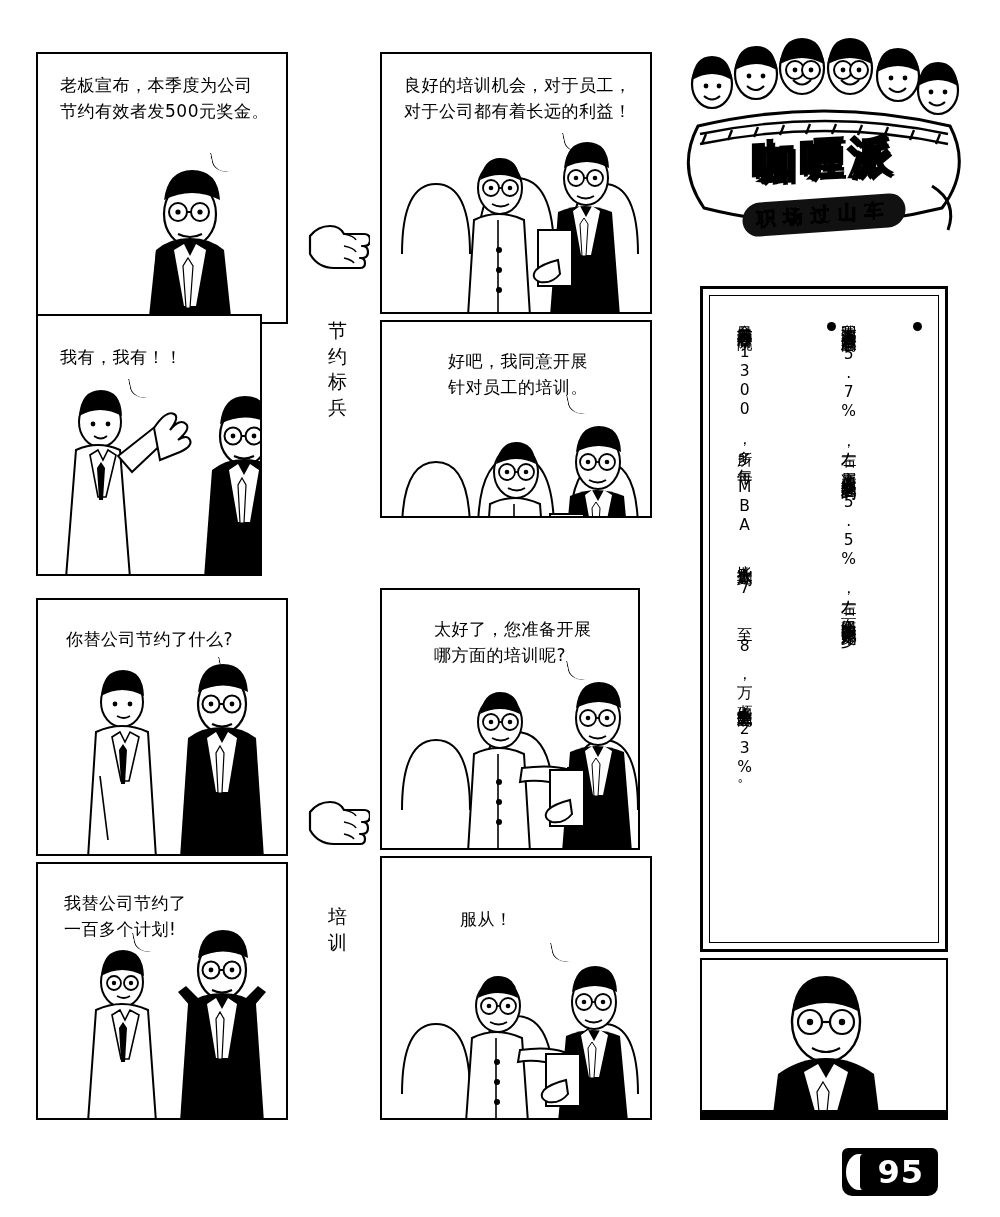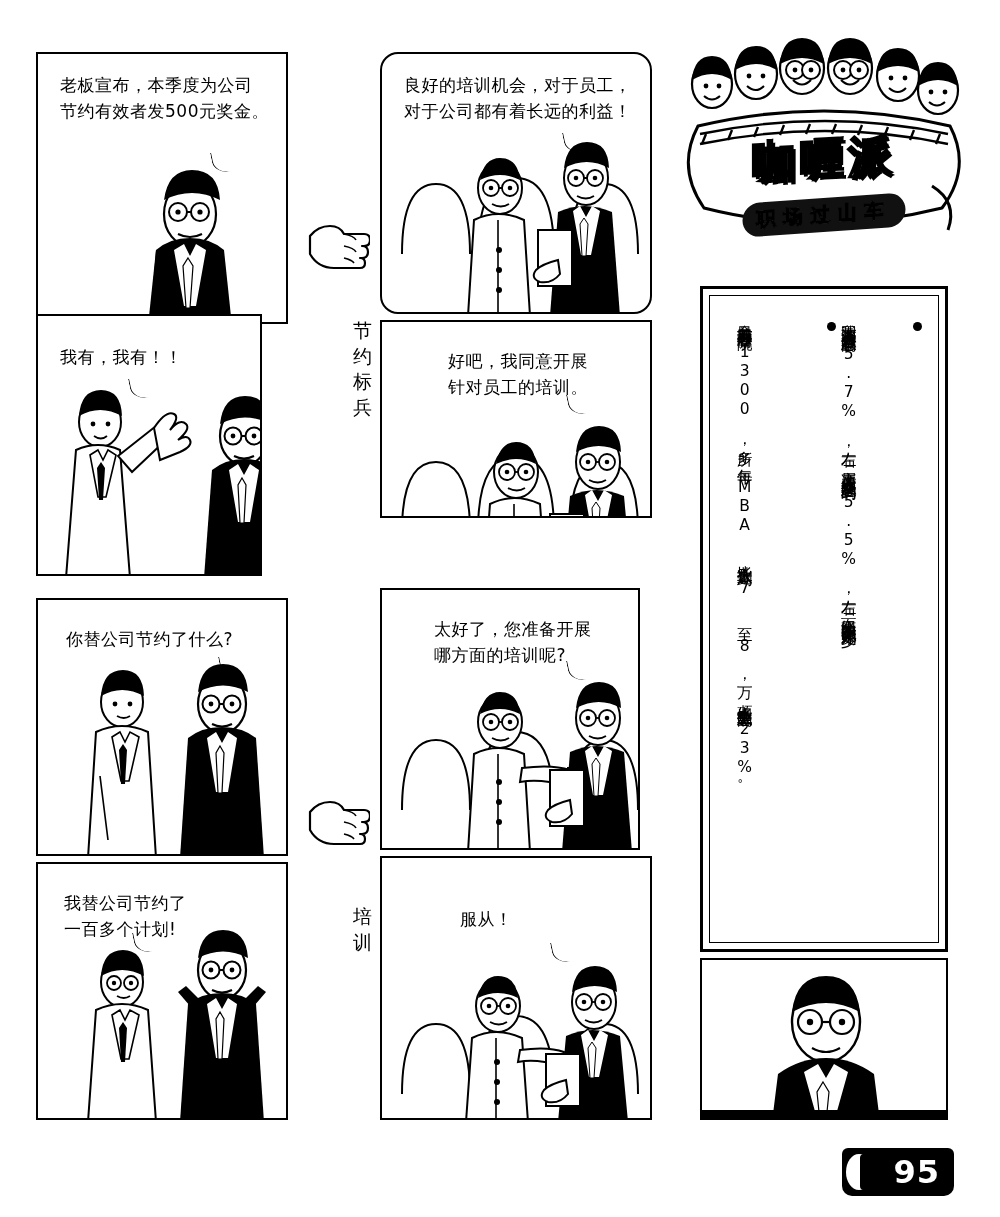--- a/index.html
+++ b/index.html
@@ -46,25 +46,24 @@
     border-radius: 0 0 0 60%;
     transform: rotate(-12deg);
   }
 
   
   .gutter-label {
     position: absolute;
     width: 34px;
     font-size: 19px;
     line-height: 1.35;
-    text-align: center;
+    text-align: right;
     color: #000;
     font-family: "DejaVu Serif", "Liberation Serif", serif;
     letter-spacing: 1px;
-    margin-left: 32px;
   }
   .hand-icon { position: absolute; }
 
   
   .logo-wrap {
     position: absolute;
     left: 676px; top: 38px;
     width: 296px; height: 240px;
   }
   .logo-title {
@@ -131,21 +130,21 @@
     position: absolute;
     width: 9px; height: 9px;
     background: #000;
     border-radius: 50%;
   }
 
   
   .pagenum {
     position: absolute;
     left: 842px; top: 1148px;
-    width: 112px; height: 48px;
+    width: 96px; height: 48px;
     background: #000;
     border-radius: 6px 6px 10px 10px;
     color: #fff;
     font-size: 32px;
     font-weight: bold;
     display: flex;
     align-items: center;
     justify-content: flex-end;
     padding-right: 14px;
     box-sizing: border-box;
@@ -301,21 +300,21 @@
   <div class="hand-icon" style="left:306px; top:798px;">
     <svg width="64" height="52" viewBox="0 0 64 52">
       <path d="M4 14 q8 -10 20 -10 q10 0 14 8 l20 0 q6 0 6 6 t-6 6 l-2 0 q6 0 6 6 t-6 6 l-2 0 q5 0 5 5 t-5 5 l-26 0 q-16 0 -24 -14 z" fill="#fff" stroke="#000" stroke-width="2.2" stroke-linejoin="round"></path>
       <path d="M38 12 q10 2 12 6" stroke="#000" stroke-width="1.6" fill="none"></path>
       <path d="M38 24 q10 2 12 6" stroke="#000" stroke-width="1.6" fill="none"></path>
       <path d="M38 36 q8 2 10 5" stroke="#000" stroke-width="1.6" fill="none"></path>
     </svg>
   </div>
   <div class="gutter-label" style="left:314px; top:904px;">培训</div>
 
-  <div class="panel" style="left:380px; top:52px; width:272px; height:262px;border-radius:18px;">
+  <div class="panel" style="left:380px; top:52px; width:272px; height:262px;">
     <div class="bubble-text" style="left:22px; top:18px; width:240px;">良好的培训机会，对于员工，
 对于公司都有着长远的利益！</div>
     <div class="bubble-tail" style="left:182px; top:76px;"></div>
     <svg viewBox="0 0 272 262" width="272" height="262" style="position:absolute;left:0;top:0;">
 
       <path d="M20 200 q0 -70 34 -70 q34 0 34 70" fill="#fff" stroke="#000" stroke-width="2"></path>
       <path d="M96 200 q0 -76 38 -76 q38 0 38 76" fill="#fff" stroke="#000" stroke-width="2"></path>
       <path d="M188 200 q0 -70 34 -70 q34 0 34 70" fill="#fff" stroke="#000" stroke-width="2"></path>
 
       <ellipse cx="118" cy="134" rx="22" ry="26" fill="#fff" stroke="#000" stroke-width="2"></ellipse>

